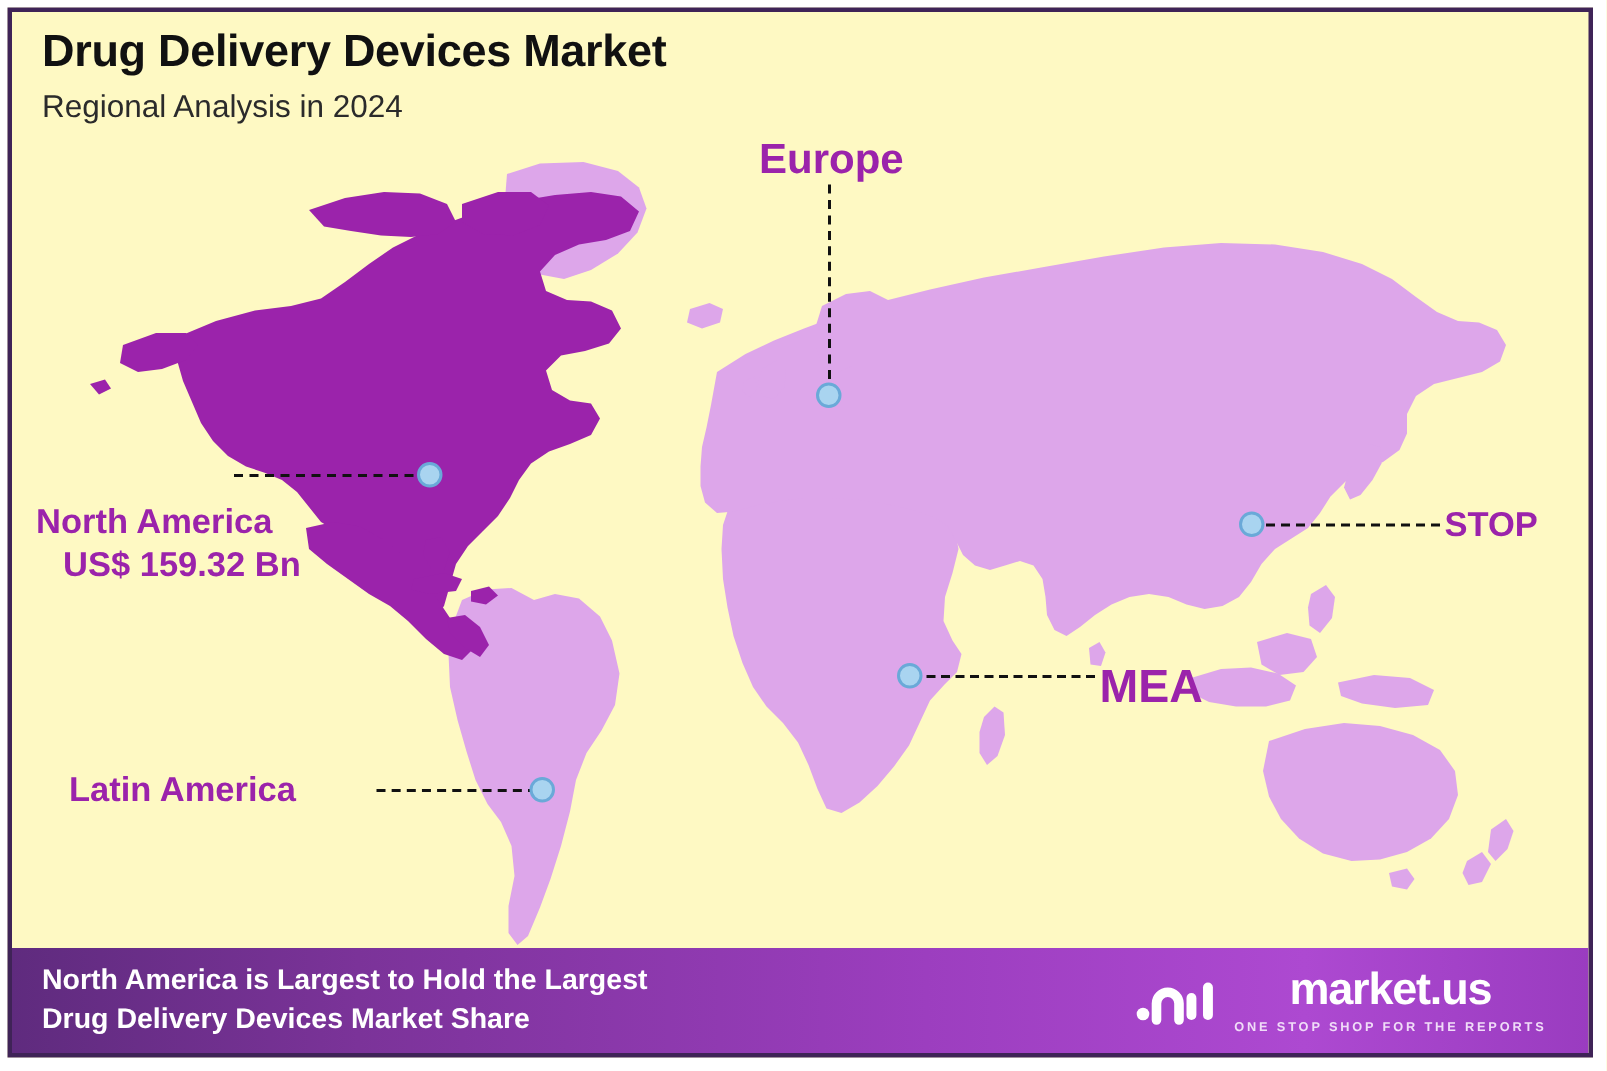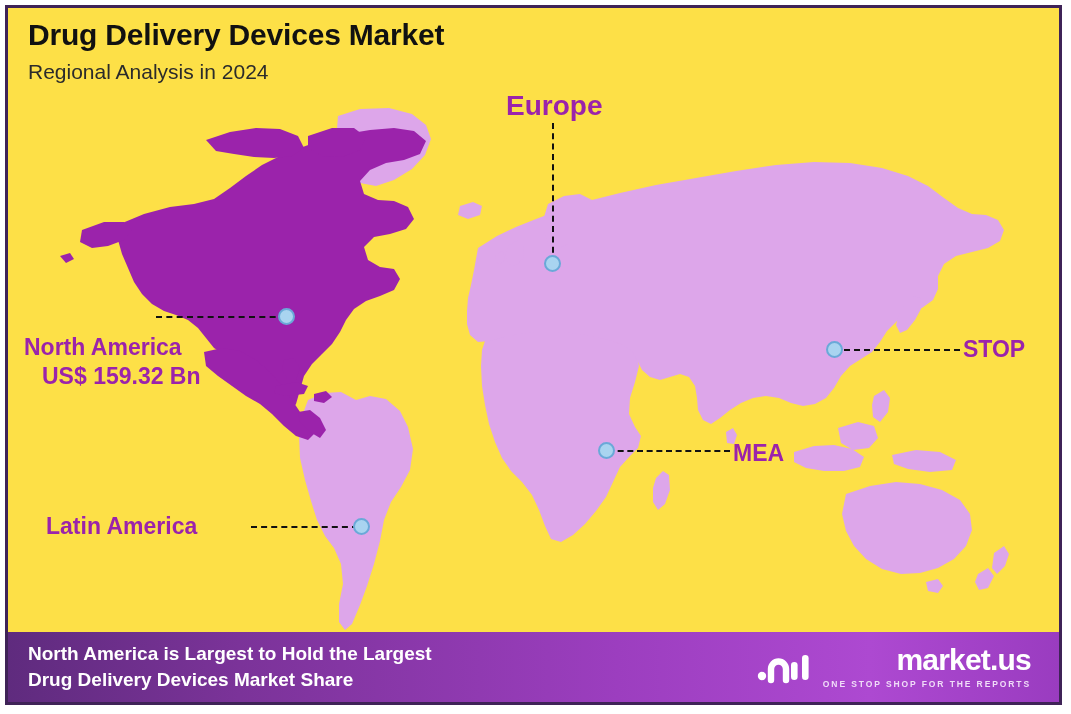--- a/index.html
+++ b/index.html
@@ -9,21 +9,21 @@
     background:#ffffff;
     font-family:"Liberation Sans", sans-serif;
     overflow:hidden;
   }
   .frame{
     position:absolute;
     left:5px;top:5px;
     width:1057px;height:700px;
     border:3px solid #3f2357;
     box-sizing:border-box;
-    background:#fde047;
+    background:#fef9c3;
     overflow:hidden;
   }
   
   .header{
     position:absolute;left:20px;top:10px;
     z-index:20;
   }
   .title{
     font-size:30px;
     font-weight:bold;
@@ -56,21 +56,21 @@
   .region-label{
     position:absolute;
     color:#9b23ab;
     font-weight:bold;
     white-space:nowrap;
     pointer-events:auto;
     line-height:1.15;
   }
   .lbl-europe{left:498px;top:82px;font-size:28px;}
   .lbl-apac{left:955px;top:328px;font-size:23px;}
-  .lbl-mea{left:725px;top:432px;font-size:23px;}
+  .lbl-mea{left:725px;top:432px;font-size:31px;}
   .lbl-latin{left:38px;top:505px;font-size:23px;}
   .lbl-na{left:16px;top:326px;font-size:23px;}
   .lbl-na .na-value{display:block;margin-left:18px;margin-top:3px;}
 
   
   .leader{
     position:absolute;
     pointer-events:auto;
   }
   .leader.h{
@@ -125,21 +125,21 @@
   .logo{
     display:flex;
     align-items:center;
     margin-right:28px;
   }
   .logo-mark{
     width:56px;height:34px;
     margin-right:10px;
     flex:0 0 auto;
   }
-  .logo-text-wrap{display:flex;flex-direction:column;align-items:flex-end;}
+  .logo-text-wrap{display:flex;flex-direction:column;align-items:center;}
   .logo-name{
     color:#ffffff;
     font-size:30px;
     font-weight:bold;
     letter-spacing:-0.8px;
     line-height:1;
   }
   .logo-tag{
     color:#f0dcf8;
     font-size:8.5px;

